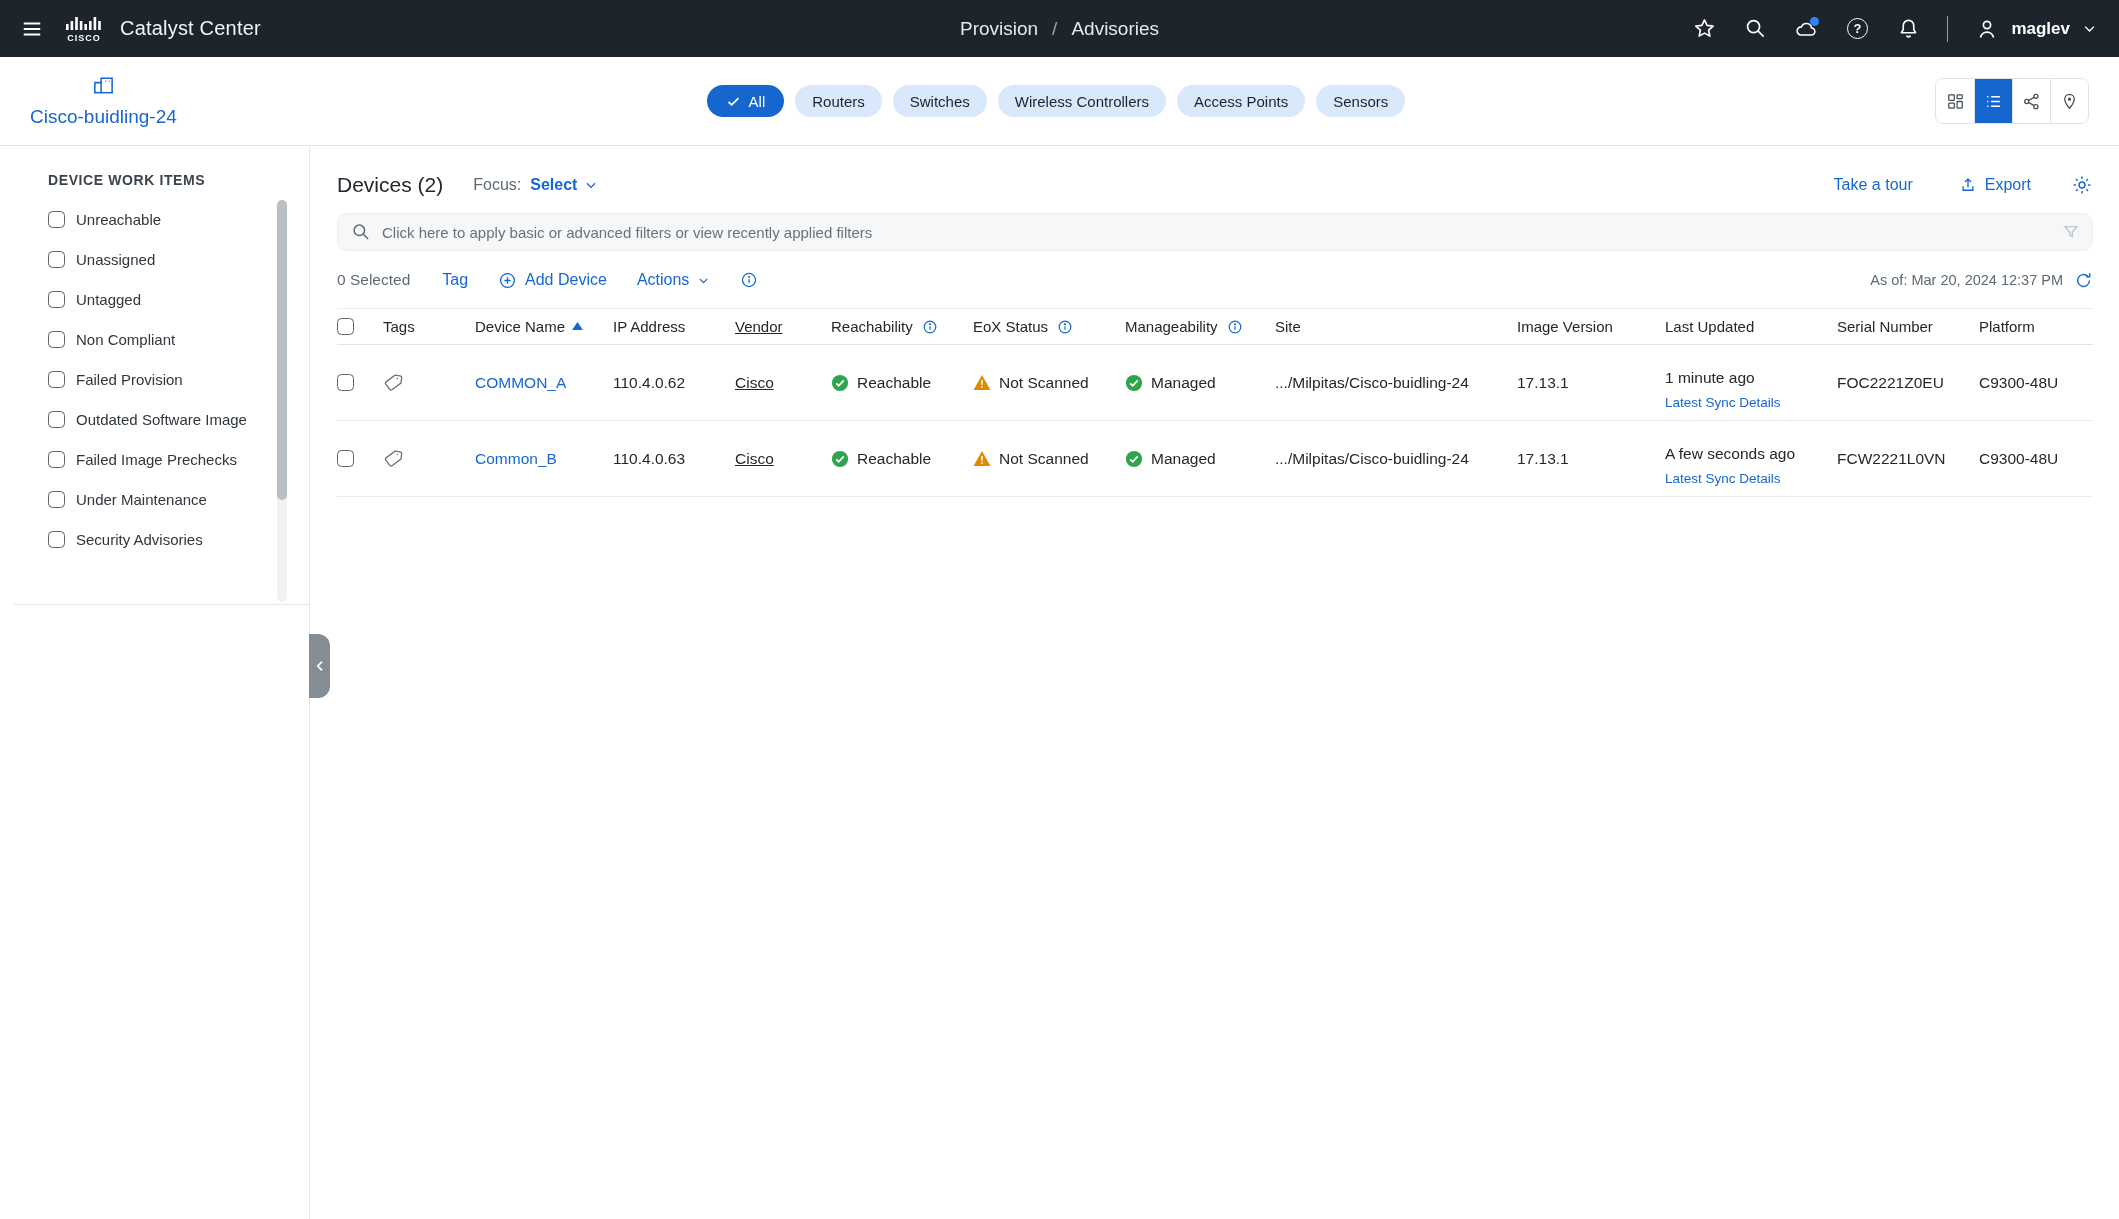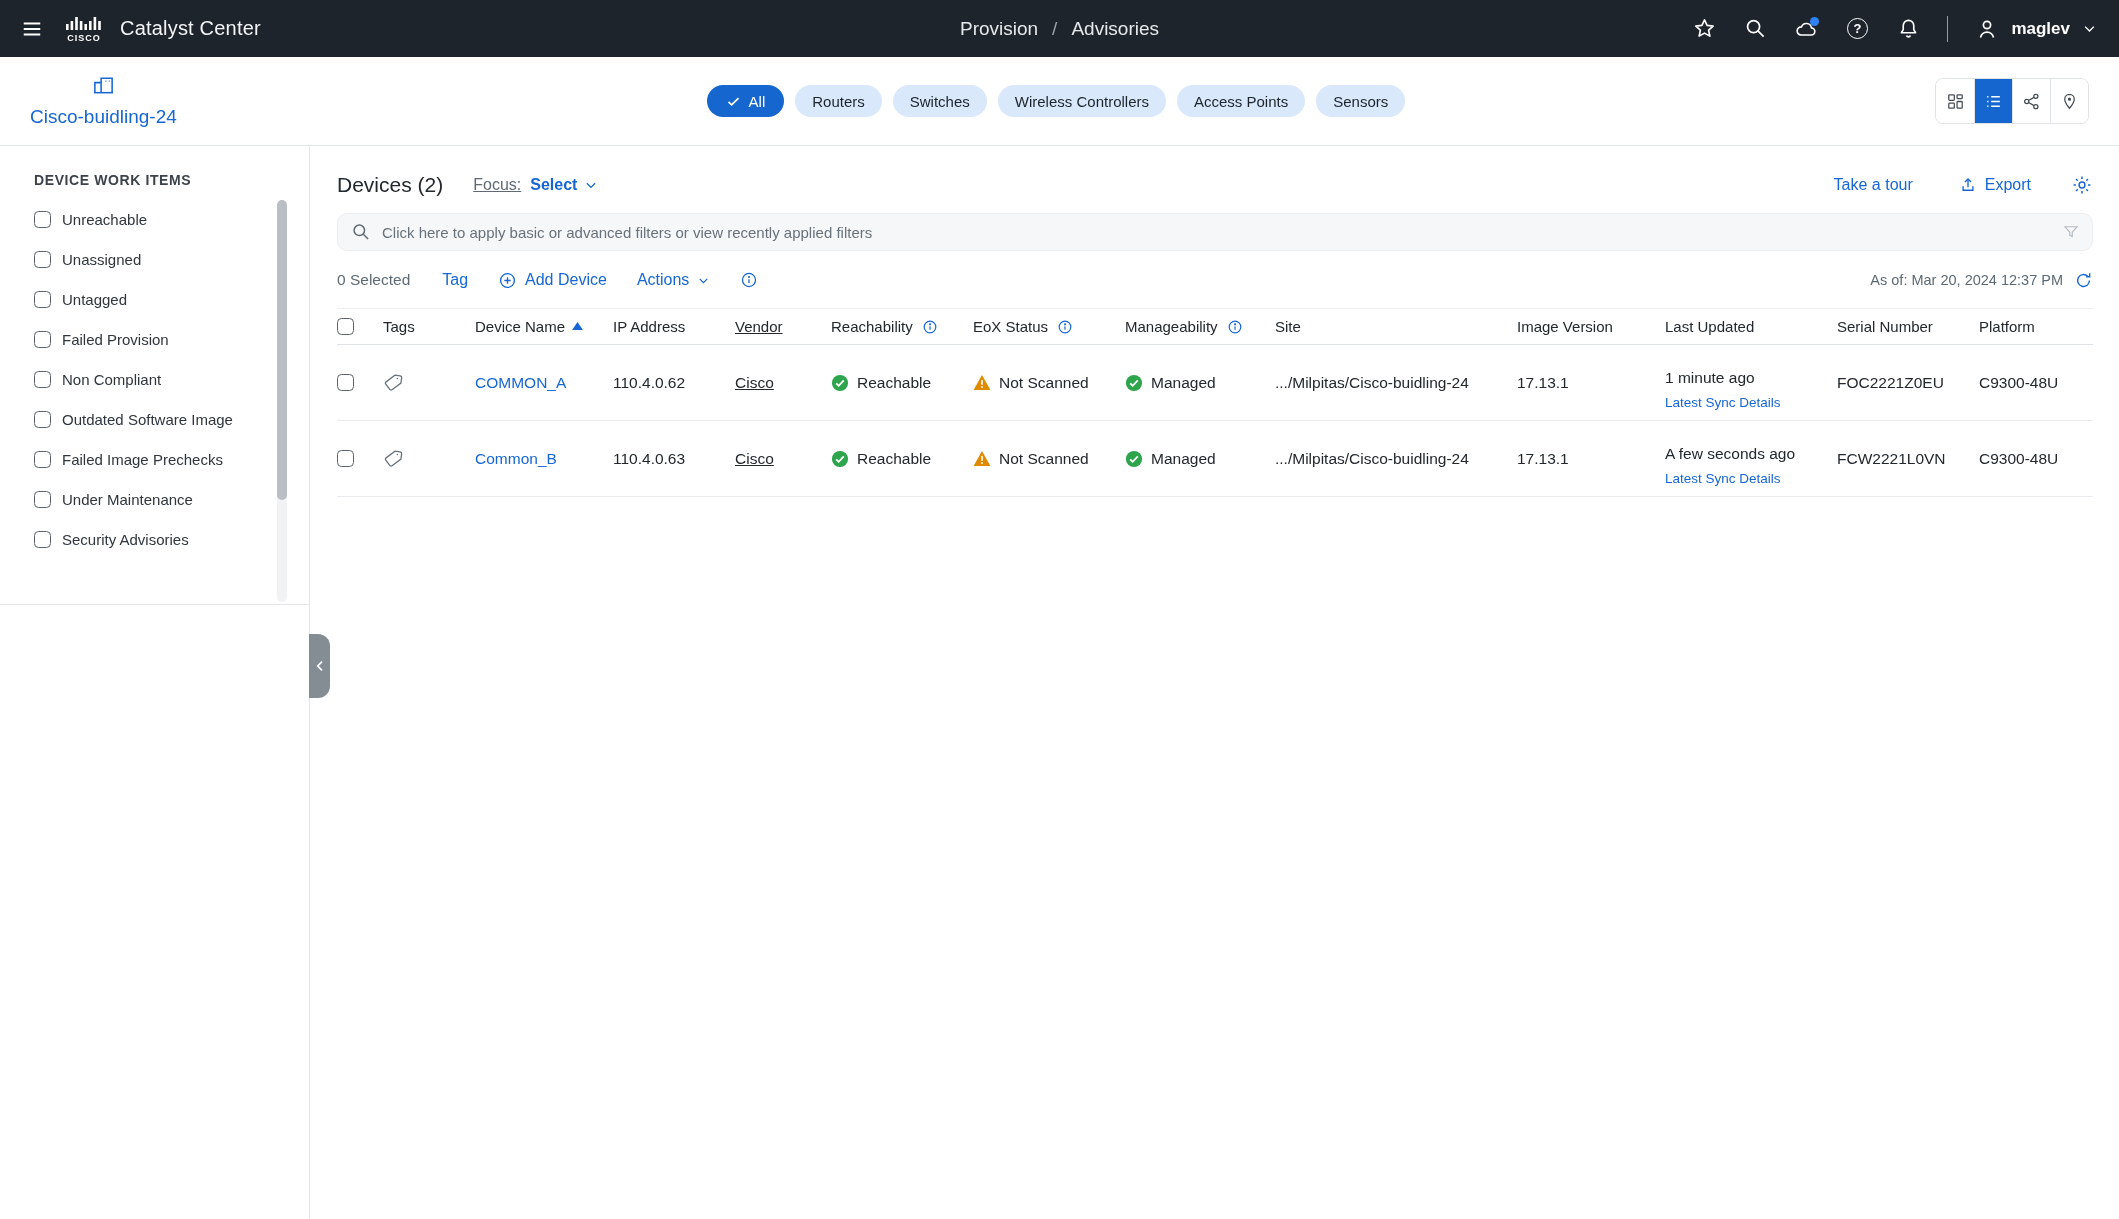--- a/index.html
+++ b/index.html
@@ -42,37 +42,37 @@
     font-size:15px; font-family:inherit; padding:0 17px; display:flex; align-items:center; gap:8px; cursor:pointer; }
   .chip.selected { background:var(--accent); color:#fff; padding:0 19px; }
   .view-toggles { display:flex; border:1px solid #dfe3e6; border-radius:8px; overflow:hidden; background:#fff; }
   .vt-btn { width:38px; height:44px; display:flex; align-items:center; justify-content:center;
     background:#fff; border:none; border-left:1px solid #dfe3e6; cursor:pointer; }
   .vt-btn:first-child { border-left:none; }
   .vt-btn.selected { background:var(--accent); }
 
   
   .layout { display:flex; height:1073px; }
-  .sidebar { width:310px; border-right:1px solid var(--border); position:relative; background:#fff; flex:none; }
+  .sidebar { width:310px; border-right:1px solid var(--border); position:relative; background:#fff; flex:none;padding-left:14px; }
   .sidebar-inner { height:459px; border-bottom:1px solid var(--border); padding:26px 0 0 34px; position:relative; }
   .sidebar-title { font-size:14px; font-weight:700; letter-spacing:.6px; color:#3c434a; }
   .work-list { margin-top:11px; }
   .work-item { display:flex; align-items:center; gap:11px; height:40px; cursor:pointer;text-align:center; }
   .cb { width:17px; height:17px; border:1.7px solid #5b646d; border-radius:4.5px; background:#fff; flex:none; }
   .work-item-label { font-size:15px; color:#2f363d; }
   .side-scroll { position:absolute; right:22px; top:54px; width:10px; height:402px; background:#f1f2f4; border-radius:5px; }
   .side-thumb { position:absolute; top:0; left:0; width:10px; height:300px; background:#b9bfc5; border-radius:5px; }
   .collapse-handle { position:absolute; right:-21px; top:488px; width:21px; height:64px; background:#848c94;
     border-radius:0 12px 12px 0; display:flex; align-items:center; justify-content:center; cursor:pointer; z-index:5; }
 
   
   .main { flex:1; padding:18px 26px 0 27px; min-width:0; }
   .toolbar-row { display:flex; align-items:center; height:42px; }
   .devices-title { font-size:21px; color:var(--text); margin-right:30px; }
-  .focus-label { font-size:16px; color:var(--text_secondary); margin-right:9px;text-decoration:underline; }
+  .focus-label { font-size:16px; color:var(--text_secondary); margin-right:9px; }
   .focus-select { font-size:16px; color:var(--link); font-weight:600; display:flex; align-items:center; gap:7px; cursor:pointer; }
   .toolbar-spacer { flex:1; }
   .tour-link { font-size:16px; color:var(--link); cursor:pointer; margin-right:46px; }
   .export-link { font-size:16px; color:var(--link); cursor:pointer; display:flex; align-items:center; gap:8px; margin-right:40px; }
   .gear-btn { cursor:pointer; }
 
   .search-row { position:relative; margin-top:7px; }
   .search-input { width:100%; height:38px; background:#f6f7f8; border:1px solid #edeef0; border-radius:10px;
     padding:0 44px; font-size:15px; font-family:inherit; color:var(--text); outline:none; }
   .search-input::placeholder { color:#68727c; }
@@ -258,25 +258,25 @@
         <label class="work-item">
           <span class="cb"></span>
           <span class="work-item-label">Unassigned</span>
           </label>
         <label class="work-item">
           <span class="cb"></span>
           <span class="work-item-label">Untagged</span>
           </label>
         <label class="work-item">
           <span class="cb"></span>
+          <span class="work-item-label">Non Compliant</span>
+          </label>
+        <label class="work-item">
+          <span class="cb"></span>
           <span class="work-item-label">Failed Provision</span>
-          </label>
-        <label class="work-item">
-          <span class="cb"></span>
-          <span class="work-item-label">Non Compliant</span>
           </label>
         <label class="work-item">
           <span class="cb"></span>
           <span class="work-item-label">Outdated Software Image</span>
           </label>
         <label class="work-item">
           <span class="cb"></span>
           <span class="work-item-label">Failed Image Prechecks</span>
           </label>
         <label class="work-item">

